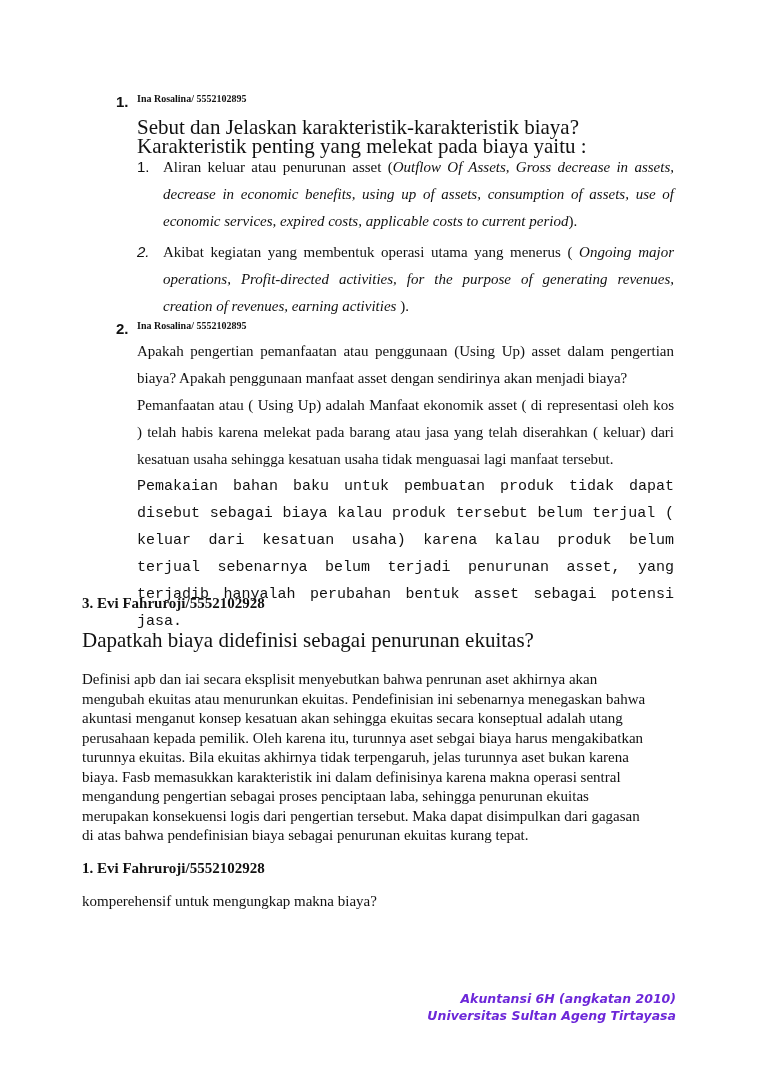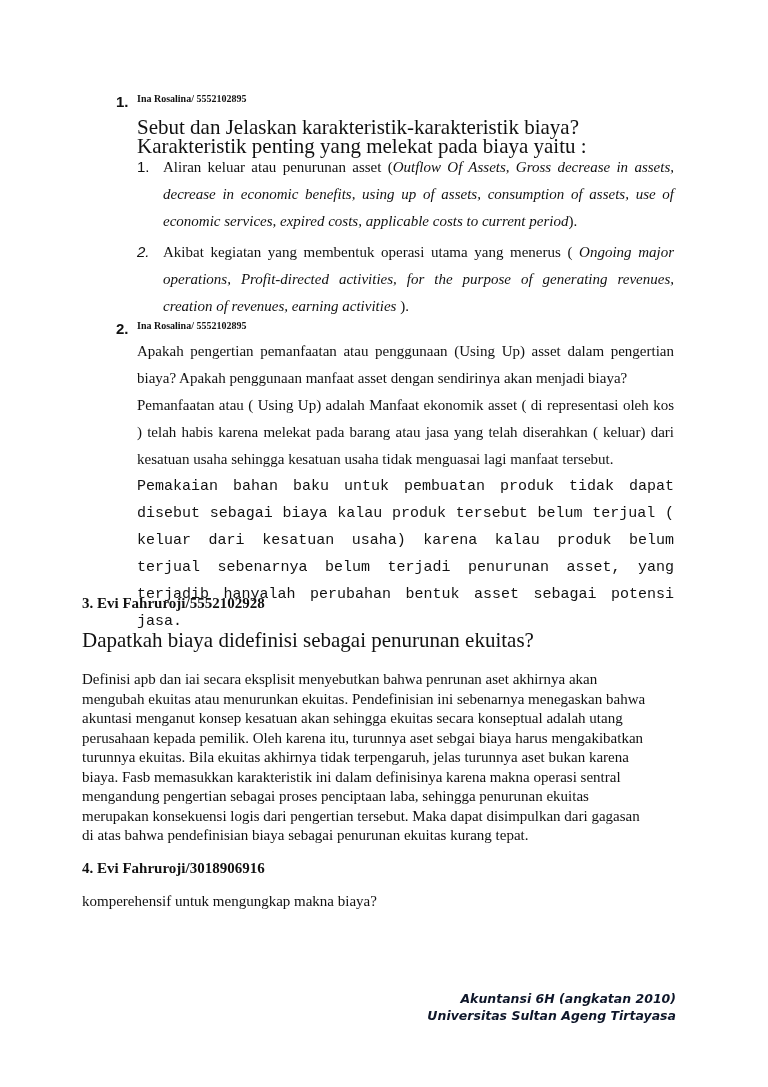--- a/index.html
+++ b/index.html
@@ -116,23 +116,23 @@
     <div>mengubah ekuitas atau menurunkan ekuitas. Pendefinisian ini sebenarnya menegaskan bahwa</div>
     <div>akuntasi menganut konsep kesatuan akan sehingga ekuitas secara konseptual adalah utang</div>
     <div>perusahaan kepada pemilik. Oleh karena itu, turunnya aset sebgai biaya harus mengakibatkan</div>
     <div>turunnya ekuitas. Bila ekuitas akhirnya tidak terpengaruh, jelas turunnya aset bukan karena</div>
     <div>biaya. Fasb memasukkan karakteristik ini dalam definisinya karena makna operasi sentral</div>
     <div>mengandung pengertian sebagai proses penciptaan laba, sehingga penurunan ekuitas</div>
     <div>merupakan konsekuensi logis dari pengertian tersebut. Maka dapat disimpulkan dari gagasan</div>
     <div>di atas bahwa pendefinisian biaya sebagai penurunan ekuitas kurang tepat.</div>
   </div>
 
-  <span class="sec-head" style="top:860px;">4. Evi Fahruroji/3018906916</span>
+  <span class="sec-head" style="top:860px;">1. Evi Fahruroji/5552102928</span>
   <div class="para" style="top:892px;">
     <div>komperehensif untuk mengungkap makna biaya?</div>
   </div>
 
-  <div class="footer" style="top: 990px; color: #0f172a;">
+  <div class="footer" style="top: 990px; color: #6d28d9;">
     <div>Akuntansi 6H (angkatan 2010)</div>
     <div>Universitas Sultan Ageng Tirtayasa</div>
   </div>
 
 </div>
 
 </body></html>

